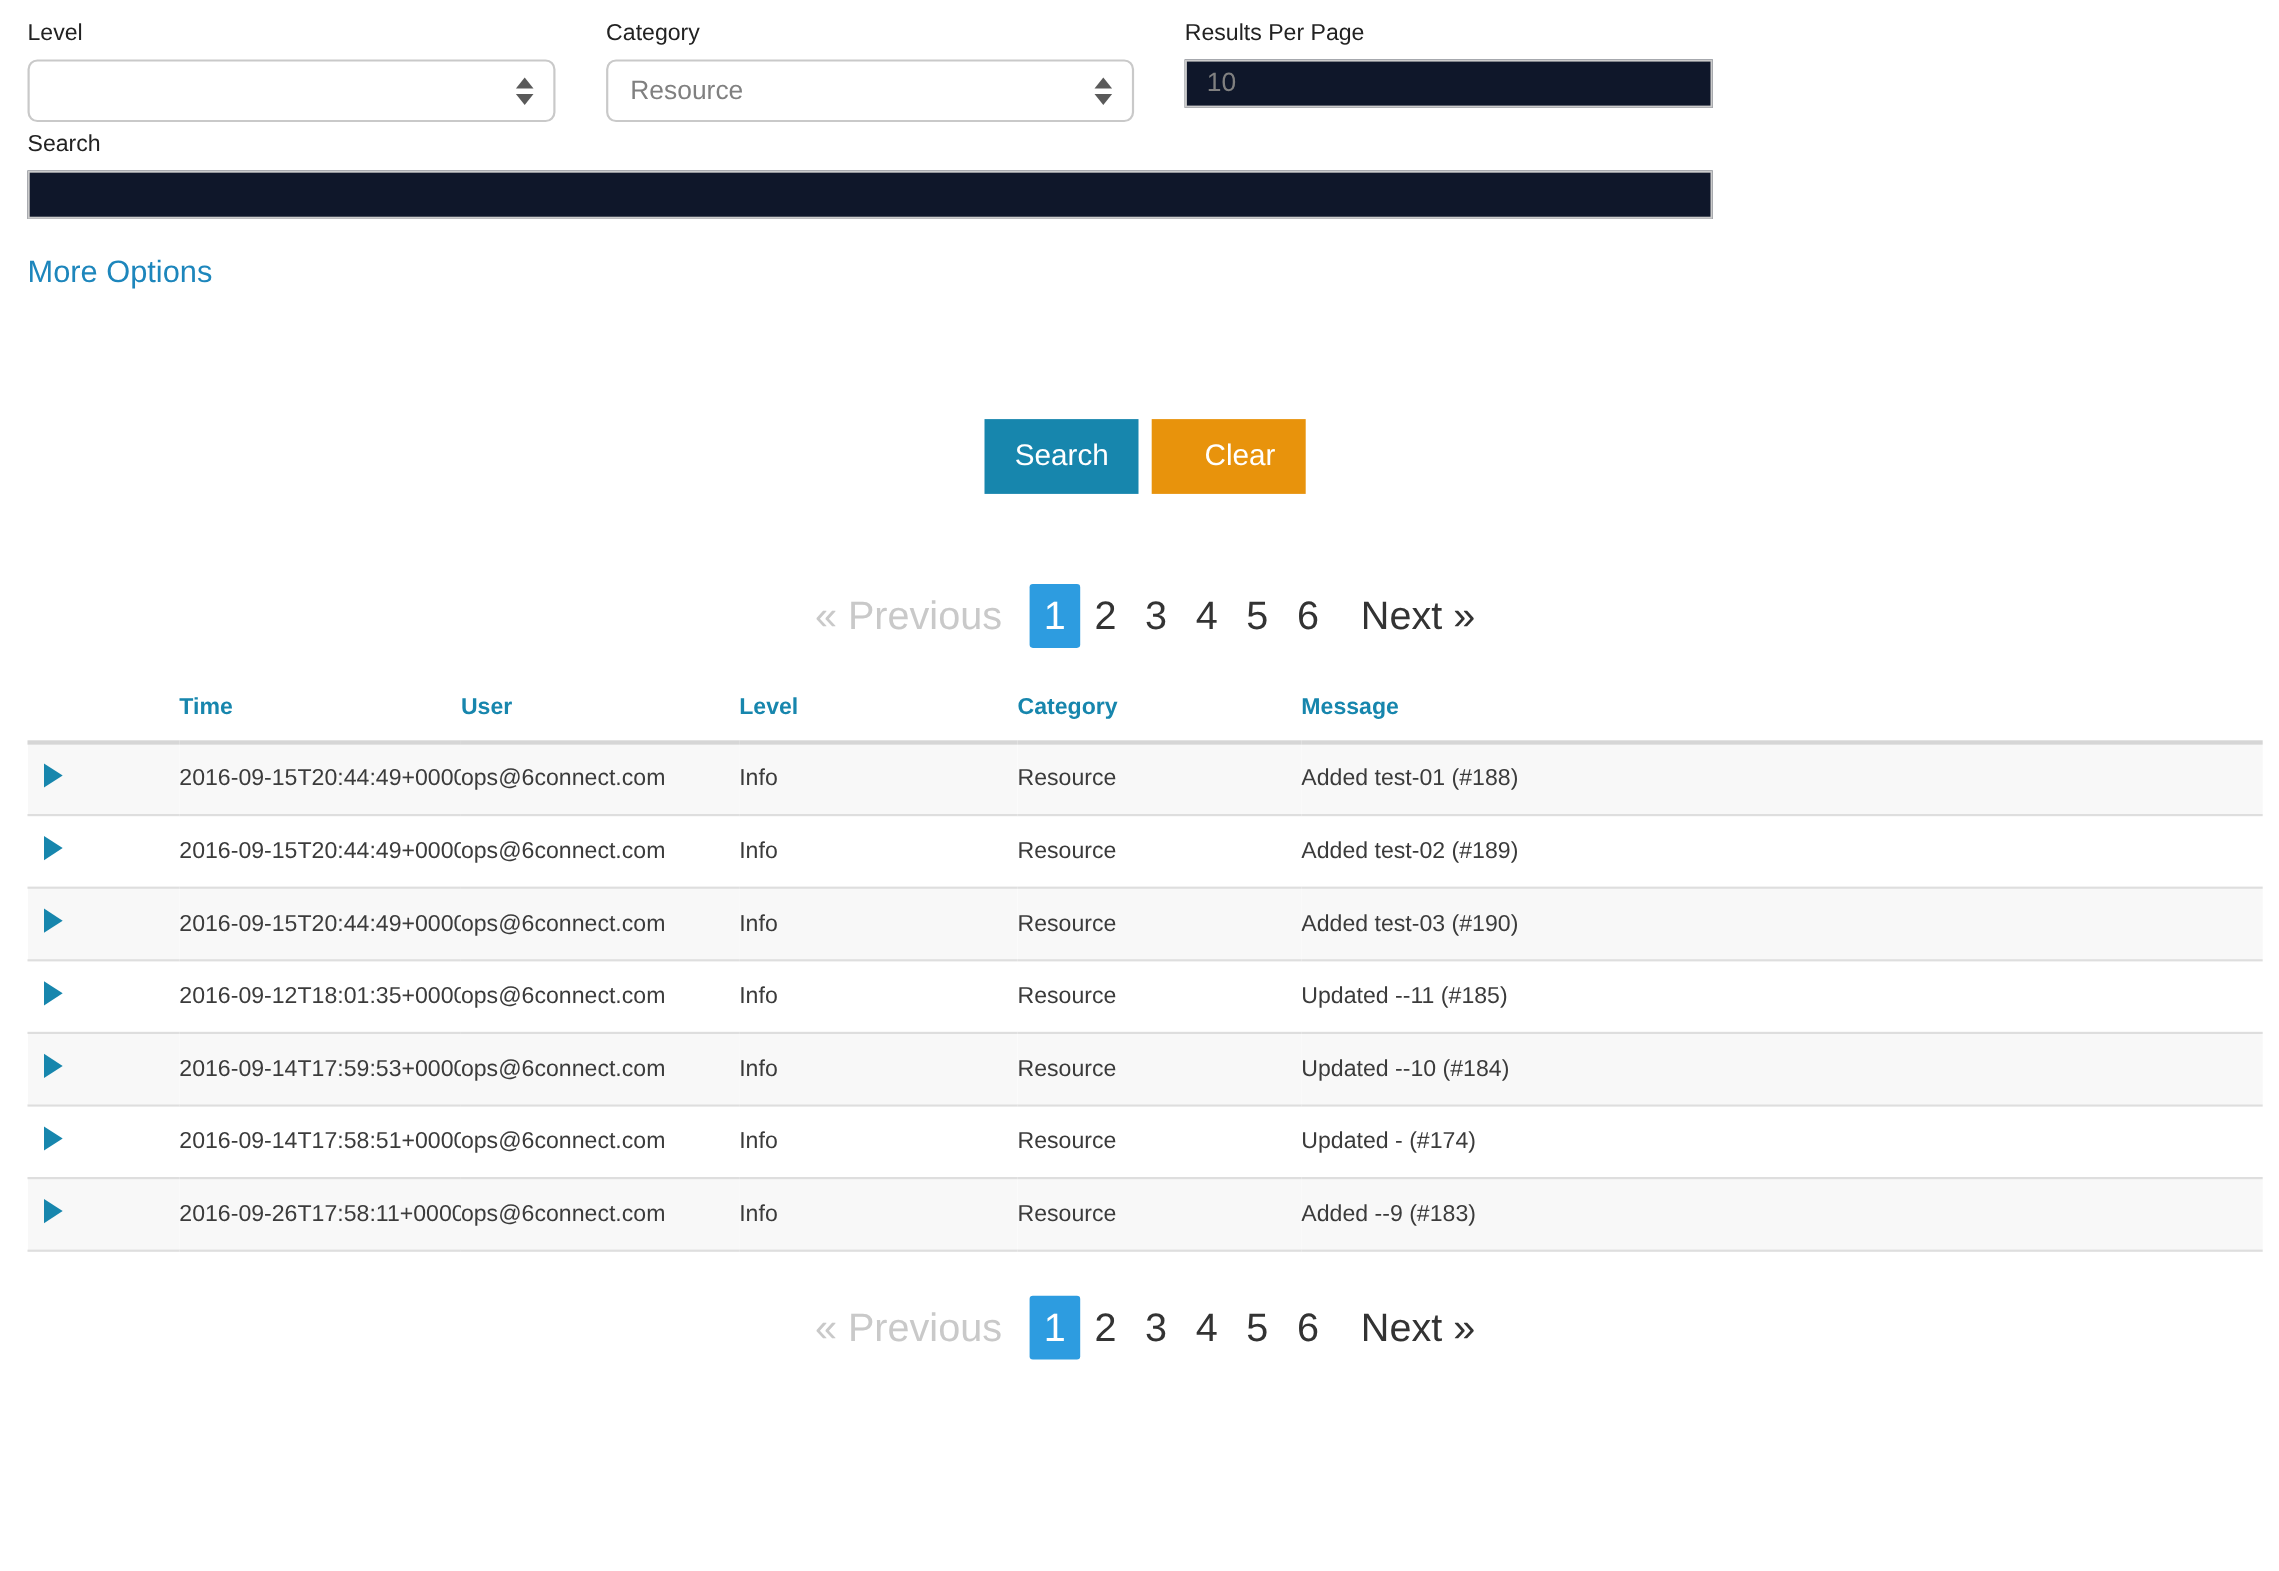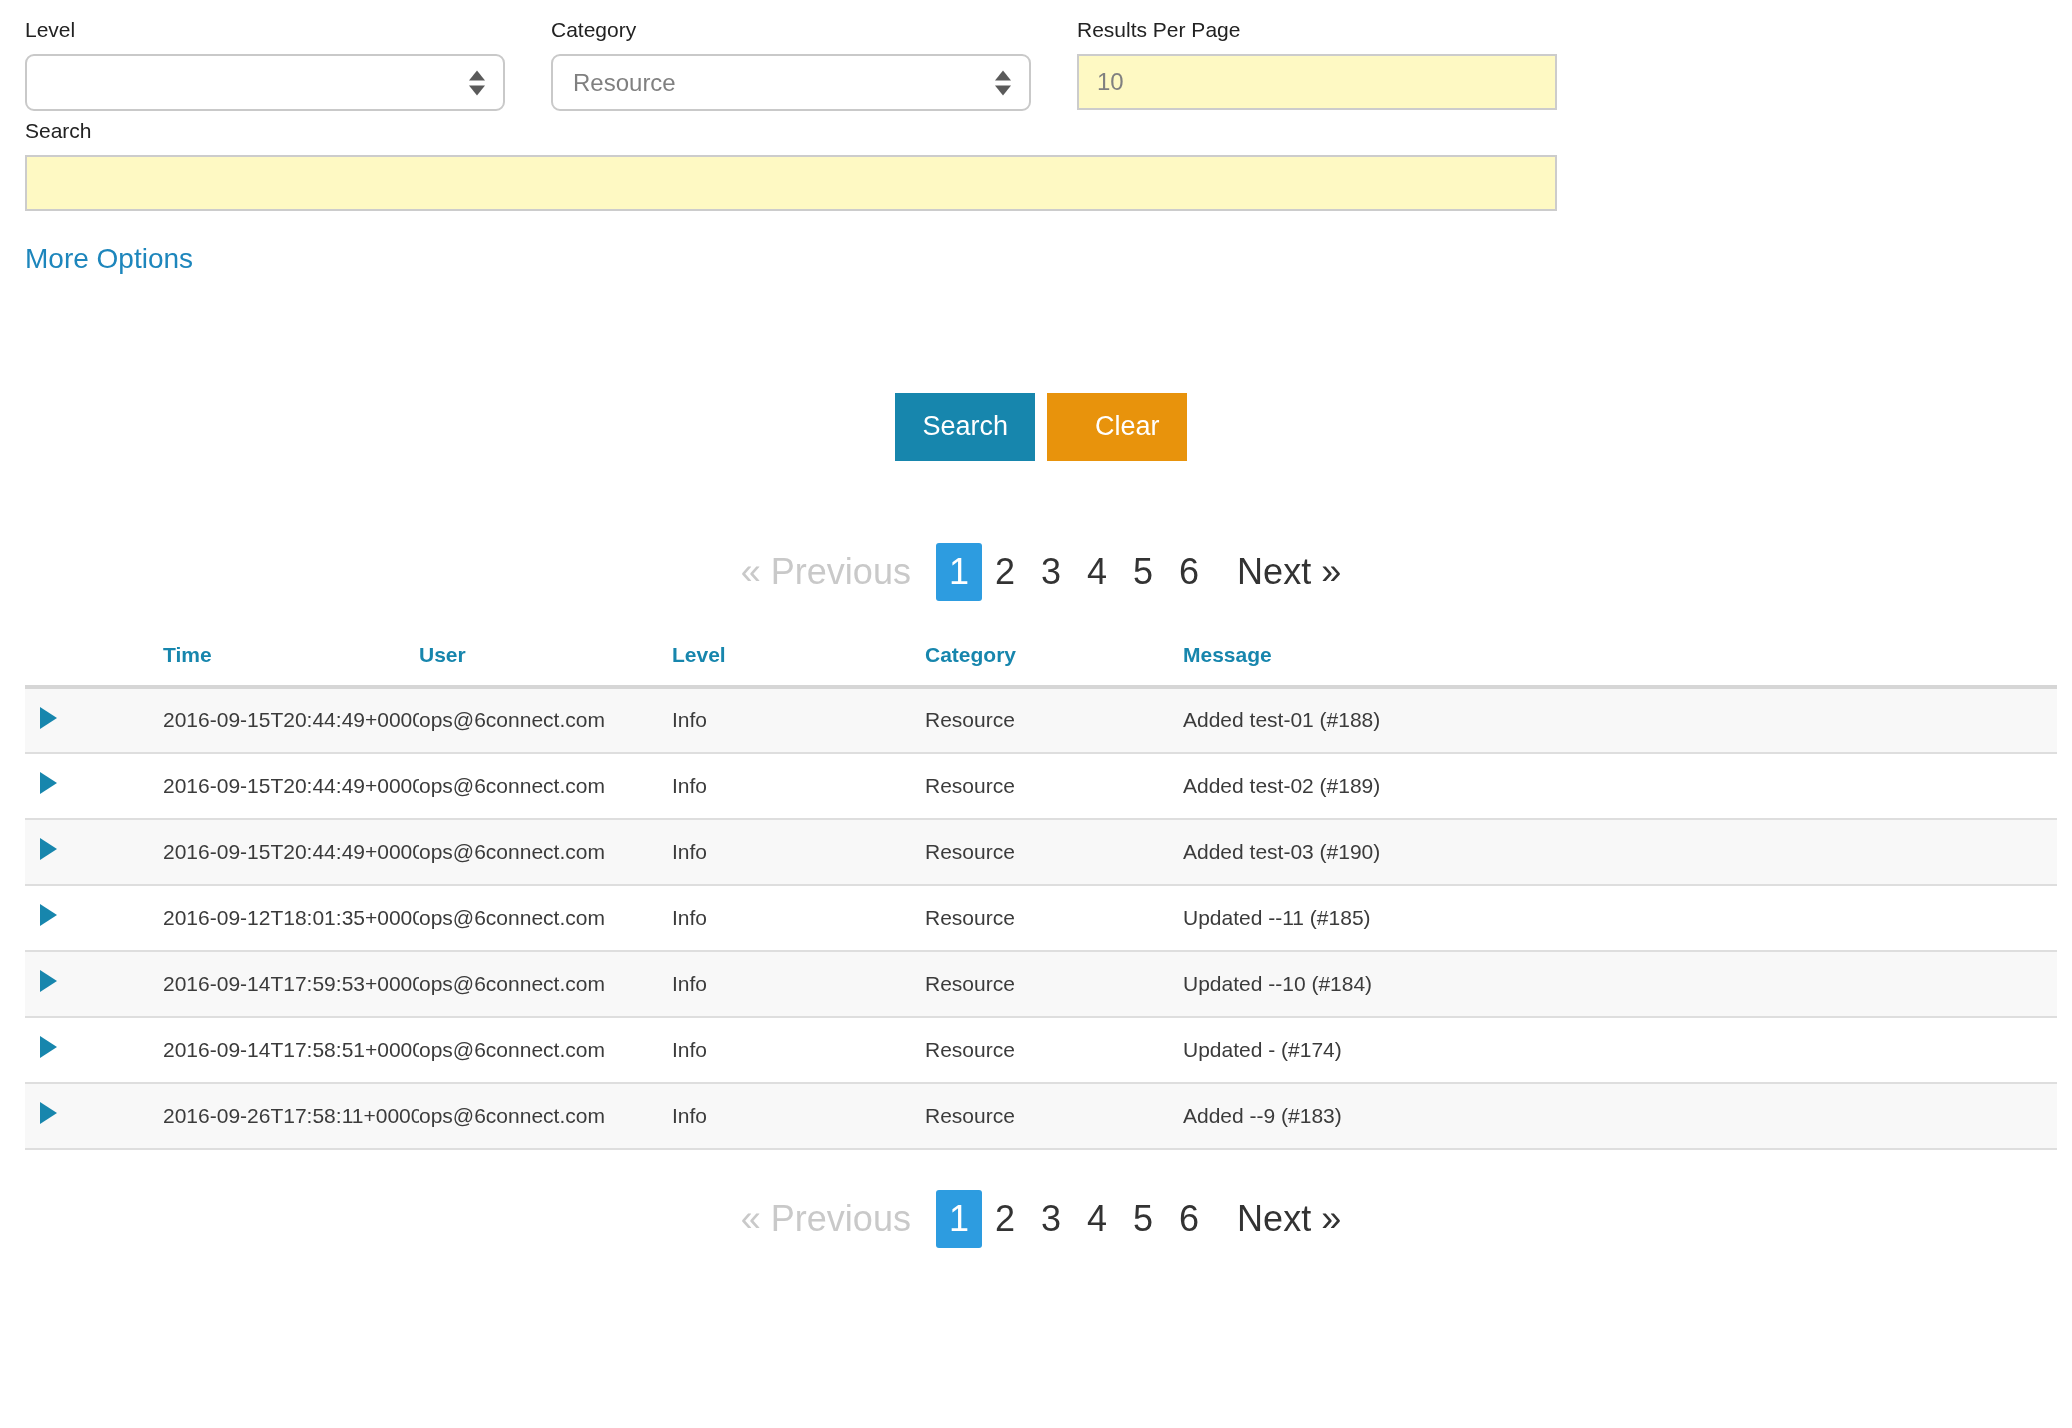--- a/index.html
+++ b/index.html
@@ -29,21 +29,21 @@
     border-radius:9px;background:#fff;display:flex;align-items:center;
     padding:0 52px 0 20px;cursor:pointer;
   }
   .sel-value{font-size:24px;color:#808080;white-space:nowrap;overflow:hidden;}
   .updown{position:absolute;right:18px;top:50%;transform:translateY(-50%);
     display:flex;flex-direction:column;align-items:center;gap:5px;}
   .updown i{display:block;width:0;height:0;border-left:8px solid transparent;border-right:8px solid transparent;}
   .updown i.up{border-bottom:10px solid #5a5a5a;}
   .updown i.down{border-top:10px solid #5a5a5a;}
   .textinput{
-    height:56px;border:2px solid #cccccc;border-radius:0;background:#fef9c3;
+    height:44px;border:2px solid #cccccc;border-radius:0;background:#0f172a;
     font-family:inherit;font-size:24px;color:#808080;padding:0 18px;outline:none;
   }
   .rpp{width:480px;}
   .search-group{margin-top:8px;width:1532px;}
   .search-group .textinput{width:1532px;}
 
   .more-options{display:inline-block;margin-top:32px;font-size:28px;color:var(--link);text-decoration:none;cursor:pointer;}
 
   
   .btn-row{margin-top:118px;display:flex;justify-content:center;gap:12px;}

